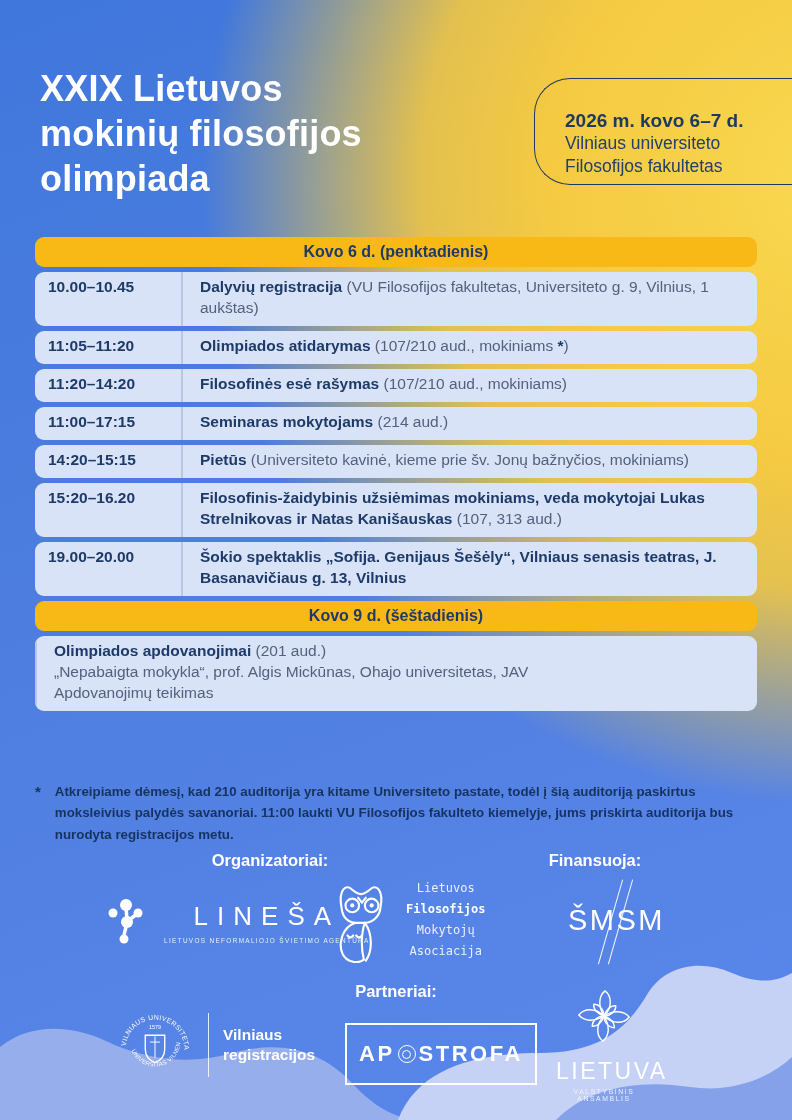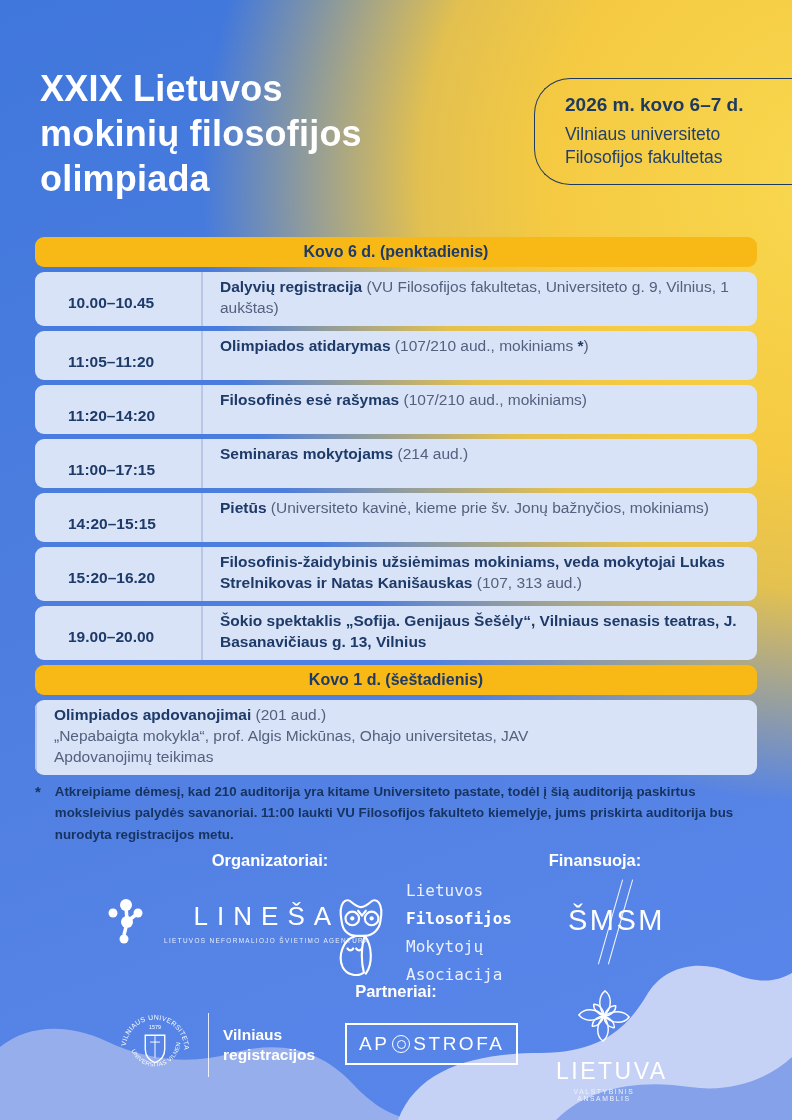--- a/index.html
+++ b/index.html
@@ -7,58 +7,58 @@
     position:relative;width:792px;height:1120px;overflow:hidden;
     font-family:"Liberation Sans",sans-serif;
     background:
       radial-gradient(115% 80% at 106% 16%, #f8d84f 0%, #f5ca42 32%, rgba(244,200,64,.9) 46%, rgba(244,200,64,0) 70%),
       linear-gradient(160deg,#4077dc 0%,#4d7edf 45%,#5583e6 75%,#5a86ea 100%);
   }
   .poster [data-name]{box-sizing:border-box;}
   
   .title{position:absolute;left:40px;top:66px;color:#ffffff;font-size:36px;font-weight:700;line-height:45px;letter-spacing:.2px;z-index:2;}
   .badge{position:absolute;right:0;top:78px;width:258px;height:107px;border:1.6px solid #1e3a60;border-right:none;
-         border-radius:36px 0 0 36px;padding:15px 0 0 30px;z-index:2;}
+         border-radius:36px 0 0 36px;padding:31px 0 0 30px;z-index:2;}
   .badge-date{font-size:19px;font-weight:700;color:#1e3a60;}
-  .badge-venue{font-size:17.5px;color:#22406b;line-height:1.3;margin-top:7px;}
+  .badge-venue{font-size:17.5px;color:#22406b;line-height:1.3;}
   
   .schedule{position:absolute;left:35px;top:237px;width:722px;display:flex;flex-direction:column;gap:5px;z-index:2;}
   .sec-header{background:#f8b815;border-radius:9px;min-height:30px;line-height:30px;text-align:center;
               font-size:16px;font-weight:700;color:#1d3a68;}
   .row{display:flex;background:#d9e3f7;border-radius:9px;overflow:hidden;}
-  .time{flex:0 0 146px;padding:20px 6px 8px 13px;font-weight:700;font-size:15.5px;color:#1d3a68;line-height:21px;margin-left:20px;}
+  .time{flex:0 0 146px;padding:4px 6px 8px 13px;font-weight:700;font-size:15.5px;color:#1d3a68;line-height:21px;}
   .desc{flex:1;padding:4px 14px 8px 17px;border-left:2px solid #b9c7e7;font-size:15.5px;line-height:21px;white-space:pre-line;}
   .desc .b{font-weight:700;color:#1d3a68;}
   .desc .r{font-weight:400;color:#53617e;}
   
   .footnote{position:absolute;left:35px;top:781px;width:726px;display:flex;gap:14px;color:#16335f;
             font-weight:700;font-size:13.3px;line-height:1.6;z-index:2;}
   .fn-star{font-size:15px;line-height:1.4;}
   
   .sp-heading{position:absolute;color:#fff;font-weight:700;font-size:16.5px;text-align:center;z-index:2;}
   #org-heading{left:170px;top:851px;width:200px;}
   #fin-heading{left:495px;top:851px;width:200px;}
   #partner-heading{left:0;top:982px;width:100%;}
   
   .logo{position:absolute;z-index:2;color:#fff;}
   #linesa{left:106px;top:896px;display:flex;align-items:center;gap:12px;text-align:center;}
   .linesa-word{font-size:26px;letter-spacing:9px;font-weight:400;}
   .linesa-sub{font-size:6.4px;letter-spacing:1.35px;color:#e9effd;margin-top:5px;}
   #lfma{left:330px;top:877px;display:flex;align-items:center;gap:14px;}
-  .lfma-lines{font-family:"DejaVu Sans Mono",monospace;font-size:16px;line-height:1.75;color:#eaf0fd;}
+  .lfma-lines{font-family:"DejaVu Sans Mono",monospace;font-size:12px;line-height:1.75;color:#eaf0fd;text-align:center;}
   .lfma-lines .bold{font-weight:700;color:#fff;}
   #smsm{left:566px;top:878px;width:100px;height:88px;}
   .smsm-text{position:absolute;top:26px;left:2px;font-size:29px;letter-spacing:2.5px;font-weight:500;}
   .smsm-line{position:absolute;width:1.3px;height:88px;background:rgba(255,255,255,.92);transform:rotate(16deg);top:0;}
   .smsm-line.l1{left:44px;} .smsm-line.l2{left:54px;}
   #vu{left:116px;top:1006px;display:flex;align-items:center;gap:14px;}
   .vu-divider{width:1px;height:64px;background:rgba(255,255,255,.85);}
   .vu-name{font-size:15.5px;font-weight:700;line-height:1.3;}
-  #apostrofa{left:345px;top:1023px;border:2px solid #fff;padding:8px 12px;font-size:19px;letter-spacing:2.5px;
-             display:flex;align-items:center;font-weight:400;}
+  #apostrofa{left:345px;top:1023px;border:2px solid #fff;padding:16px 12px;font-size:22px;letter-spacing:2.5px;
+             display:flex;align-items:center;font-weight:700;}
   .apo-o{width:18px;height:18px;border:1.8px solid #fff;border-radius:50%;display:inline-flex;
          align-items:center;justify-content:center;margin:0 3px;}
   .apo-o::after{content:"";width:7px;height:7px;border:1.8px solid #fff;border-radius:50%;}
   #lietuva{left:556px;top:986px;width:96px;text-align:center;}
   .lietuva-name{font-size:23px;letter-spacing:2.5px;font-weight:400;margin-top:8px;}
   .lietuva-sub{font-size:6.8px;letter-spacing:1.6px;margin-top:3px;color:#eef2fd;}
   
   .blobs{position:absolute;left:0;bottom:0;width:792px;height:185px;z-index:1;}
 </style>
 </head>
@@ -109,21 +109,21 @@
         <div class="desc" data-name="row-description"><span class="b">Pietūs</span><span class="r"> (Universiteto kavinė, kieme prie šv. Jonų bažnyčios, mokiniams)</span></div>
       </div>
       <div class="row" data-name="schedule-row">
         <div class="time" data-name="row-time">15:20–16.20</div>
         <div class="desc" data-name="row-description"><span class="b">Filosofinis-žaidybinis užsiėmimas mokiniams, veda mokytojai Lukas Strelnikovas ir Natas Kanišauskas</span><span class="r"> (107, 313 aud.)</span></div>
       </div>
       <div class="row" data-name="schedule-row">
         <div class="time" data-name="row-time">19.00–20.00</div>
         <div class="desc" data-name="row-description"><span class="b">Šokio spektaklis „Sofija. Genijaus Šešėly“, Vilniaus senasis teatras, J. Basanavičiaus g. 13, Vilnius</span></div>
       </div>
-      <div class="sec-header" data-name="section-header">Kovo 1 d. (šeštadienis)</div>
+      <div class="sec-header" data-name="section-header">Kovo 9 d. (šeštadienis)</div>
       <div class="row" data-name="schedule-row">
         <div class="desc" data-name="row-description"><span class="b">Olimpiados apdovanojimai</span><span class="r"> (201 aud.)
 „Nepabaigta mokykla“, prof. Algis Mickūnas, Ohajo universitetas, JAV
 Apdovanojimų teikimas</span></div>
       </div>
     </div>
 
   <div class="footnote" data-name="footnote">
     <span class="fn-star" data-name="footnote-asterisk">*</span>
     <span data-name="footnote-text">Atkreipiame dėmesį, kad 210 auditorija yra kitame Universiteto pastate, todėl į šią auditoriją paskirtus moksleivius palydės savanoriai. 11:00 laukti VU Filosofijos fakulteto kiemelyje, jums priskirta auditorija bus nurodyta registracijos metu.</span>

